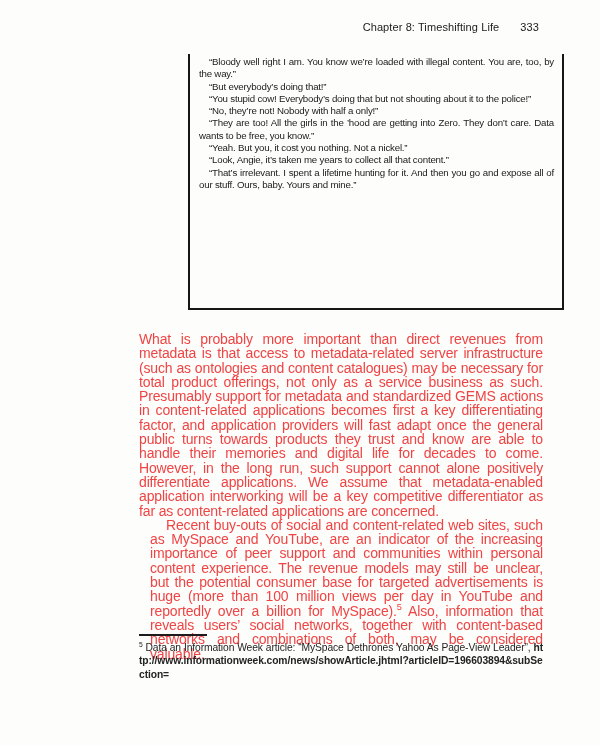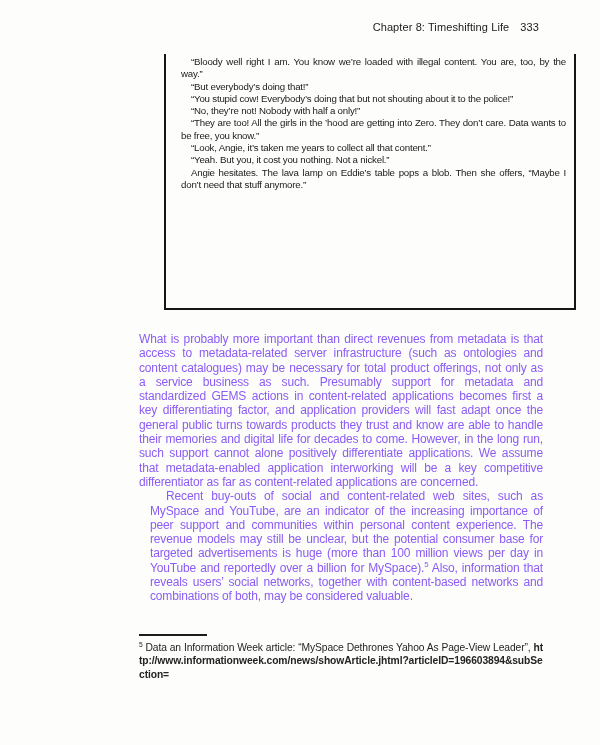--- a/index.html
+++ b/index.html
@@ -13,61 +13,61 @@
     overflow: hidden;
   }
 
   
   .running-head {
     position: absolute;
     top: 21px;
     right: 61px;
     display: flex;
     align-items: center;
-    gap: 11px;
+    gap: 21px;
     font-size: 11px;
     letter-spacing: 0.1px;
     color: #1b1b1b;
   }
 
   
   .excerpt-box {
     position: absolute;
-    left: 164px;
+    left: 188px;
     top: 54px;
-    width: 412px;
+    width: 376px;
     height: 256px;
     box-sizing: border-box;
     border-left: 2.5px solid #161616;
     border-right: 2.5px solid #161616;
     border-bottom: 2.5px solid #161616;
-    padding: 2px 8px 4px 15px;
+    padding: 2px 8px 4px 9px;
     overflow: hidden;
   }
   .excerpt-box p {
     margin: 0;
     font-size: 9.7px;
     line-height: 12.3px;
     letter-spacing: -0.2px;
     text-align: justify;
     text-indent: 10px;
     color: #202020;
   }
 
   
   .body-text {
     position: absolute;
     left: 139px;
     top: 332px;
     width: 404px;
     text-align: justify;
-    font-size: 12px;
+    font-size: 14px;
     line-height: 14.3px;
     letter-spacing: -0.15px;
-    color: #8b5cf6;
+    color: #ef4444;
   }
   .body-text p { margin: 0; }
   .body-text p.indent { text-indent: 16px; margin-left: 11px; }
   sup {
     font-size: 0.65em;
     vertical-align: super;
     line-height: 0;
   }
 
   
@@ -107,23 +107,23 @@
     <span>Chapter 8: Timeshifting Life</span>
     <span>333</span>
   </div>
 
   <div class="excerpt-box">
     <p>“Bloody well right I am. You know we’re loaded with illegal content. You are, too, by the way.”</p>
     <p>“But everybody’s doing that!”</p>
     <p>“You stupid cow! Everybody’s doing that but not shouting about it to the police!”</p>
     <p>“No, they’re not! Nobody with half a only!”</p>
     <p>“They are too! All the girls in the ’hood are getting into Zero. They don’t care. Data wants to be free, you know.”</p>
+    <p>“Yeah. But you, it cost you nothing. Not a nickel.”</p>
     <p>“Look, Angie, it’s taken me years to collect all that content.”</p>
-    <p>“Yeah. But you, it cost you nothing. Not a nickel.”</p>
-    <p>Angie hesitates. The lava lamp on Eddie’s table pops a blob. Then she offers, “Maybe I don’t need that stuff anymore.”</p>
+    <p>“That’s irrelevant. I spent a lifetime hunting for it. And then you go and expose all of our stuff. Ours, baby. Yours and mine.”</p>
   </div>
 
   <div class="body-text">
     <p>What is probably more important than direct revenues from metadata is that access to metadata-related server infrastructure (such as ontologies and content catalogues) may be necessary for total product offerings, not only as a service business as such. Presumably support for metadata and standardized GEMS actions in content-related applications becomes first a key differentiating factor, and application providers will fast adapt once the general public turns towards products they trust and know are able to handle their memories and digital life for decades to come. However, in the long run, such support cannot alone positively differentiate applications. We assume that metadata-enabled application interworking will be a key competitive differentiator as far as content-related applications are concerned.</p>
     <p class="indent"><span>Recent buy-outs of social and content-related web sites, such as MySpace and YouTube, are an indicator of the increasing importance of peer support and communities within personal content experience. The revenue models may still be unclear, but the potential consumer base for targeted advertisements is huge (more than 100 million views per day in YouTube and reportedly over a billion for MySpace).</span><sup>5</sup><span> Also, information that reveals users’ social networks, together with content-based networks and combinations of both, may be considered valuable.</span></p>
   </div>
 
   <div class="footnote-separator"></div>
 
   <p class="footnote"><sup>5</sup><span> Data an </span><span class="src">Information Week</span><span> article: “MySpace Dethrones Yahoo As Page-View Leader”, </span><span class="url">http://www.informationweek.com/news/showArticle.jhtml?articleID=196603894&amp;subSection=</span></p>

